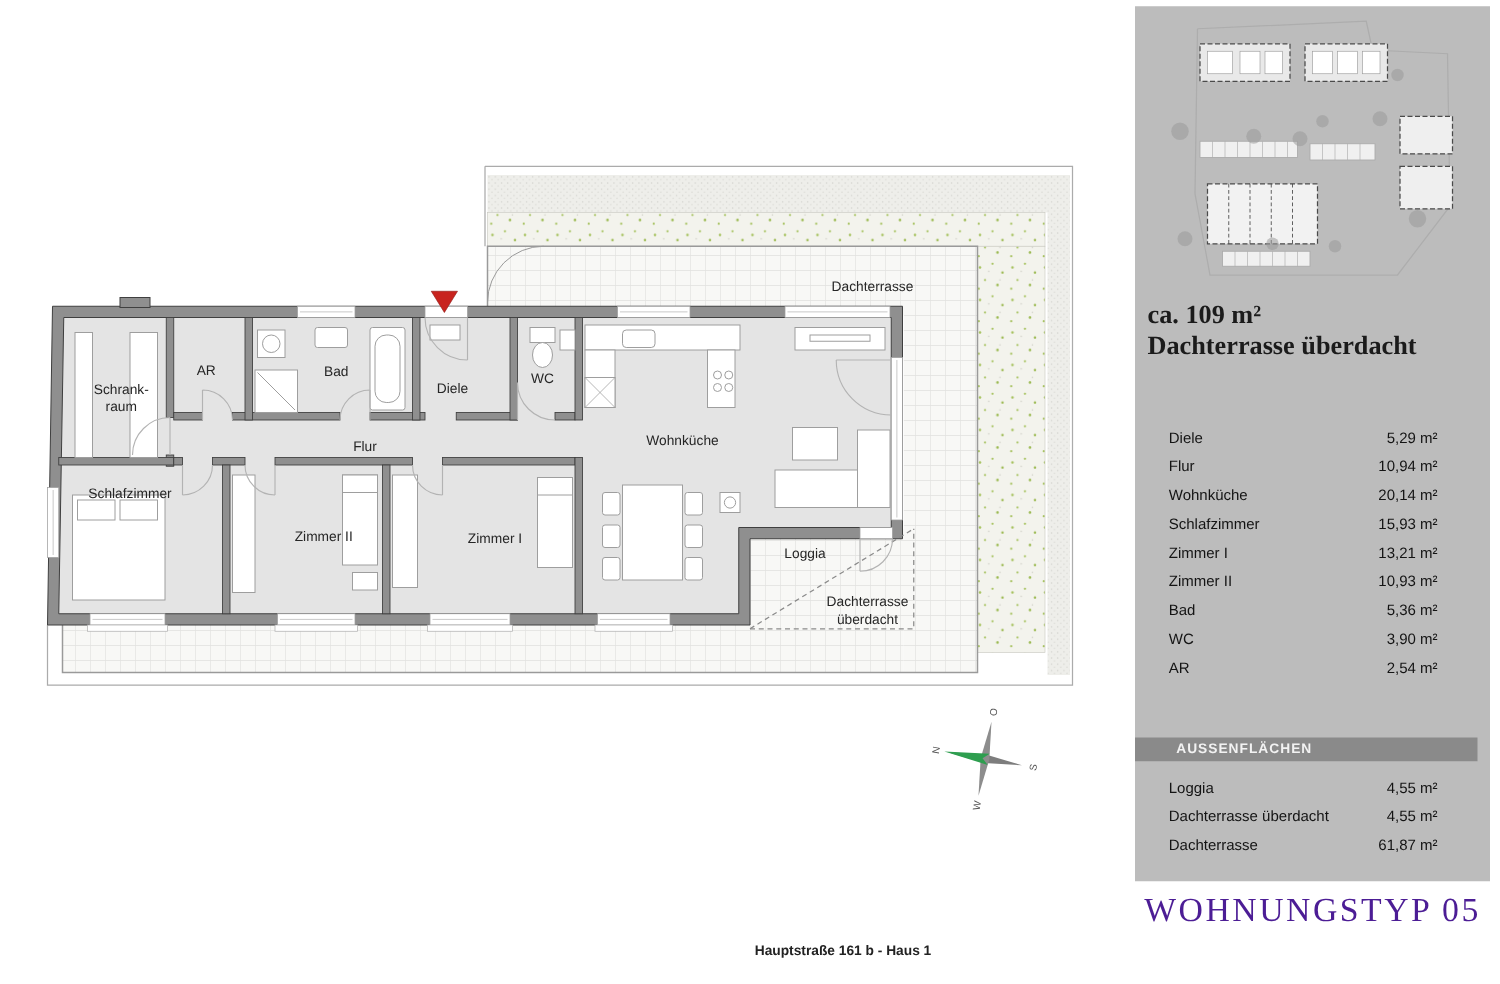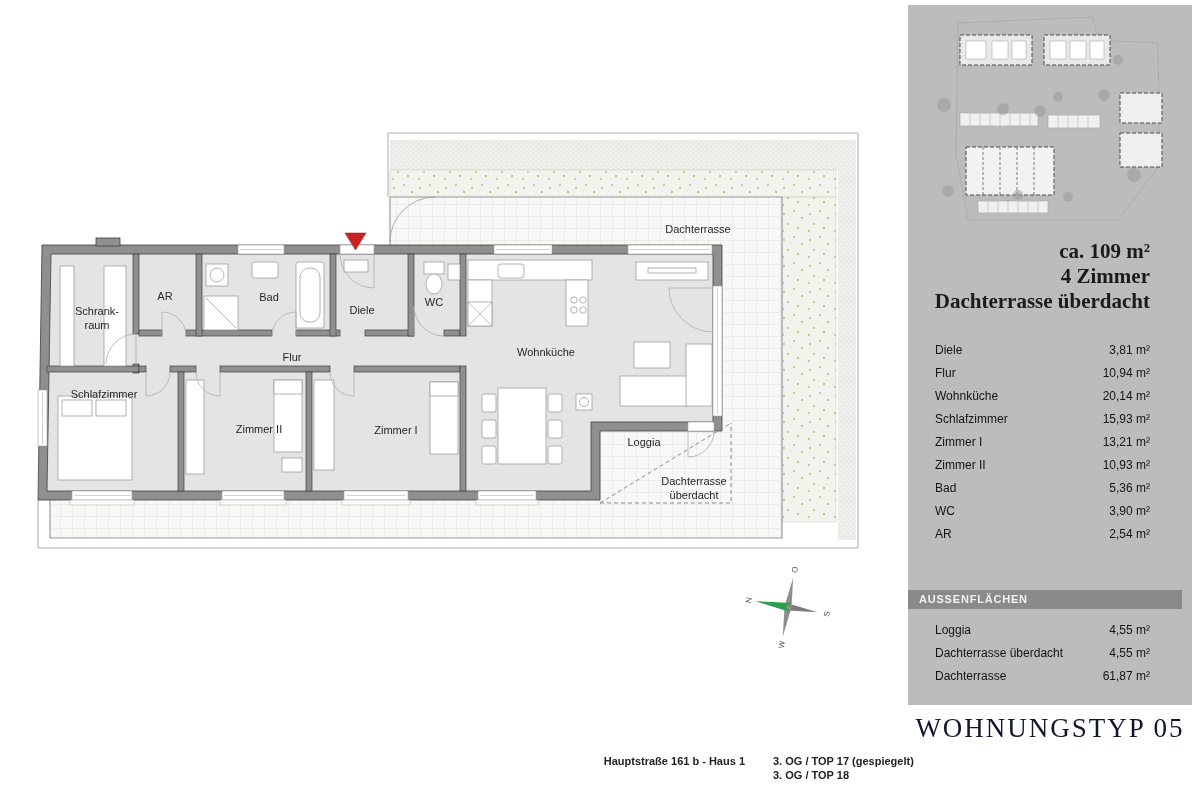--- a/index.html
+++ b/index.html
@@ -6,32 +6,32 @@
   .page{position:relative;width:1200px;height:787px;background:#ffffff;overflow:hidden;
         font-family:"Liberation Sans",sans-serif;color:#1a1a1a;}
   .plan-wrap{position:absolute;left:0;top:0;width:900px;height:787px;}
   svg text{font-family:"Liberation Sans",sans-serif;}
   .plan-label{font-size:11px;fill:#262626;}
   .compass-letter{font-size:8px;fill:#555;}
 
   
   .sidebar{position:absolute;left:908px;top:5px;width:284px;height:700px;background:#bcbcbc;}
   .siteplan{position:absolute;left:0;top:0;}
-  .unit-header{position:absolute;top:234px;left:10px;right:42px;text-align:right;
+  .unit-header{position:absolute;top:234px;left:10px;right:42px;
                font-family:"Liberation Serif",serif;font-weight:bold;font-size:21px;
                line-height:25px;color:#1b1b1b;}
   .room-table{position:absolute;top:334px;left:27px;right:42px;}
   .room-row{display:flex;justify-content:space-between;height:23px;line-height:23px;
             font-size:12px;color:#141414;}
   .aussen-bar{position:absolute;top:585px;left:0;right:10px;height:19px;background:#8a8a8a;
               color:#f2f2f2;font-size:11px;line-height:19px;letter-spacing:.8px;
-              font-weight:600;padding-left:11px;box-sizing:border-box;}
+              font-weight:600;padding-left:33px;box-sizing:border-box;}
   .outdoor-table{position:absolute;top:614px;left:27px;right:42px;}
   .typ-title{position:absolute;left:908px;top:713px;width:284px;text-align:center;
-             font-family:"Liberation Serif",serif;font-size:27px;color:#0f172a;
+             font-family:"Liberation Serif",serif;font-size:27px;color:#4c1d95;
              letter-spacing:2px;}
   .footer{position:absolute;left:400px;top:722px;display:flex;gap:28px;
           font-size:11px;font-weight:bold;color:#222;line-height:14px;margin-top:32px;}
   .footer .addr{width:345px;text-align:right;}
 </style>
 </head>
 <body>
 
 <div class="page">
 
@@ -275,28 +275,27 @@
           <circle cx="226" cy="170" r="7"></circle>
         <circle cx="40" cy="186" r="6"></circle>
           <circle cx="110" cy="190" r="5"></circle>
           <circle cx="160" cy="192" r="5"></circle>
         <circle cx="210" cy="55" r="5"></circle>
       </g>
     </svg>
 
     <div class="unit-header">
       <div>ca. 109 m²</div>
-      <div>4 Zimmer</div>
       <div>Dachterrasse überdacht</div>
     </div>
 
     <div class="room-table">
       <div class="room-row">
           <span>Diele</span>
-          <span>3,81 m²</span>
+          <span>5,29 m²</span>
         </div>
       <div class="room-row">
           <span>Flur</span>
           <span>10,94 m²</span>
         </div>
       <div class="room-row">
           <span>Wohnküche</span>
           <span>20,14 m²</span>
         </div>
       <div class="room-row">
@@ -340,19 +339,15 @@
           <span>Dachterrasse</span>
           <span>61,87 m²</span>
         </div>
     </div>
   </div>
 
   <div class="typ-title">WOHNUNGSTYP 05</div>
 
   <div class="footer">
     <div class="addr">Hauptstraße 161 b - Haus 1</div>
-    <div>
-      <div>3. OG / TOP 17 (gespiegelt)</div>
-      <div>3. OG / TOP 18</div>
-    </div>
   </div>
 
 </div>
 
 </body></html>

